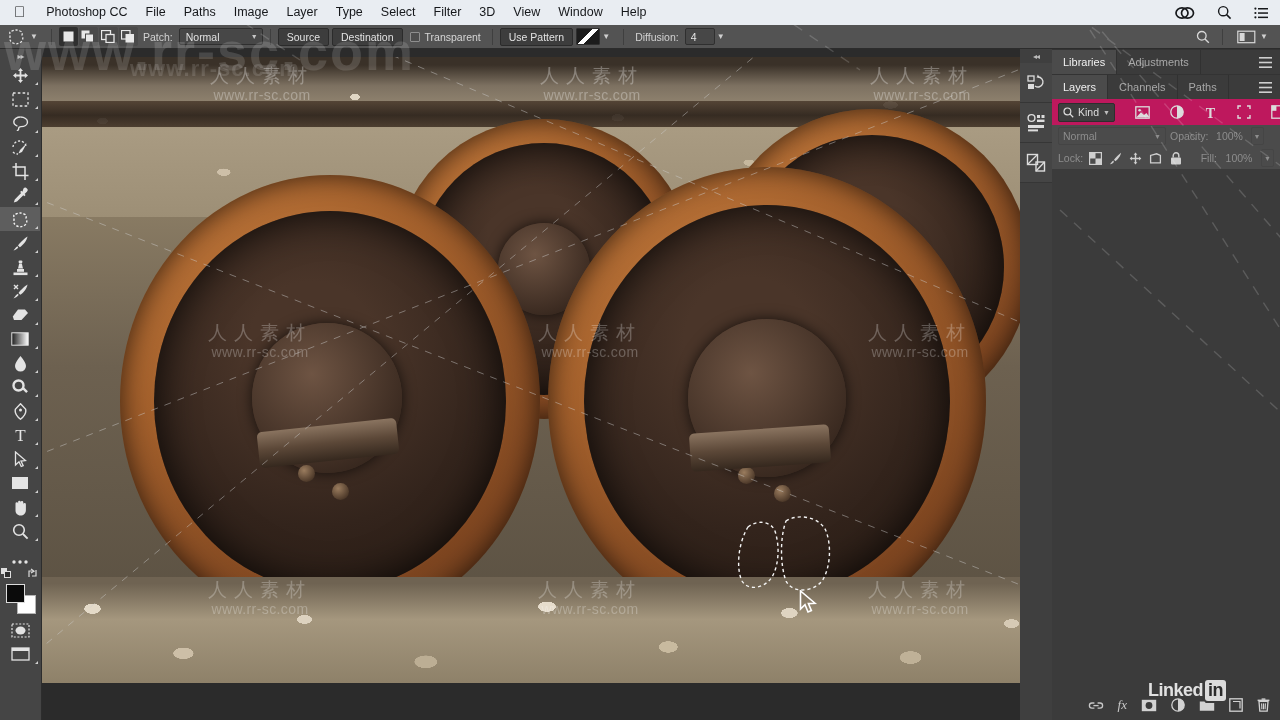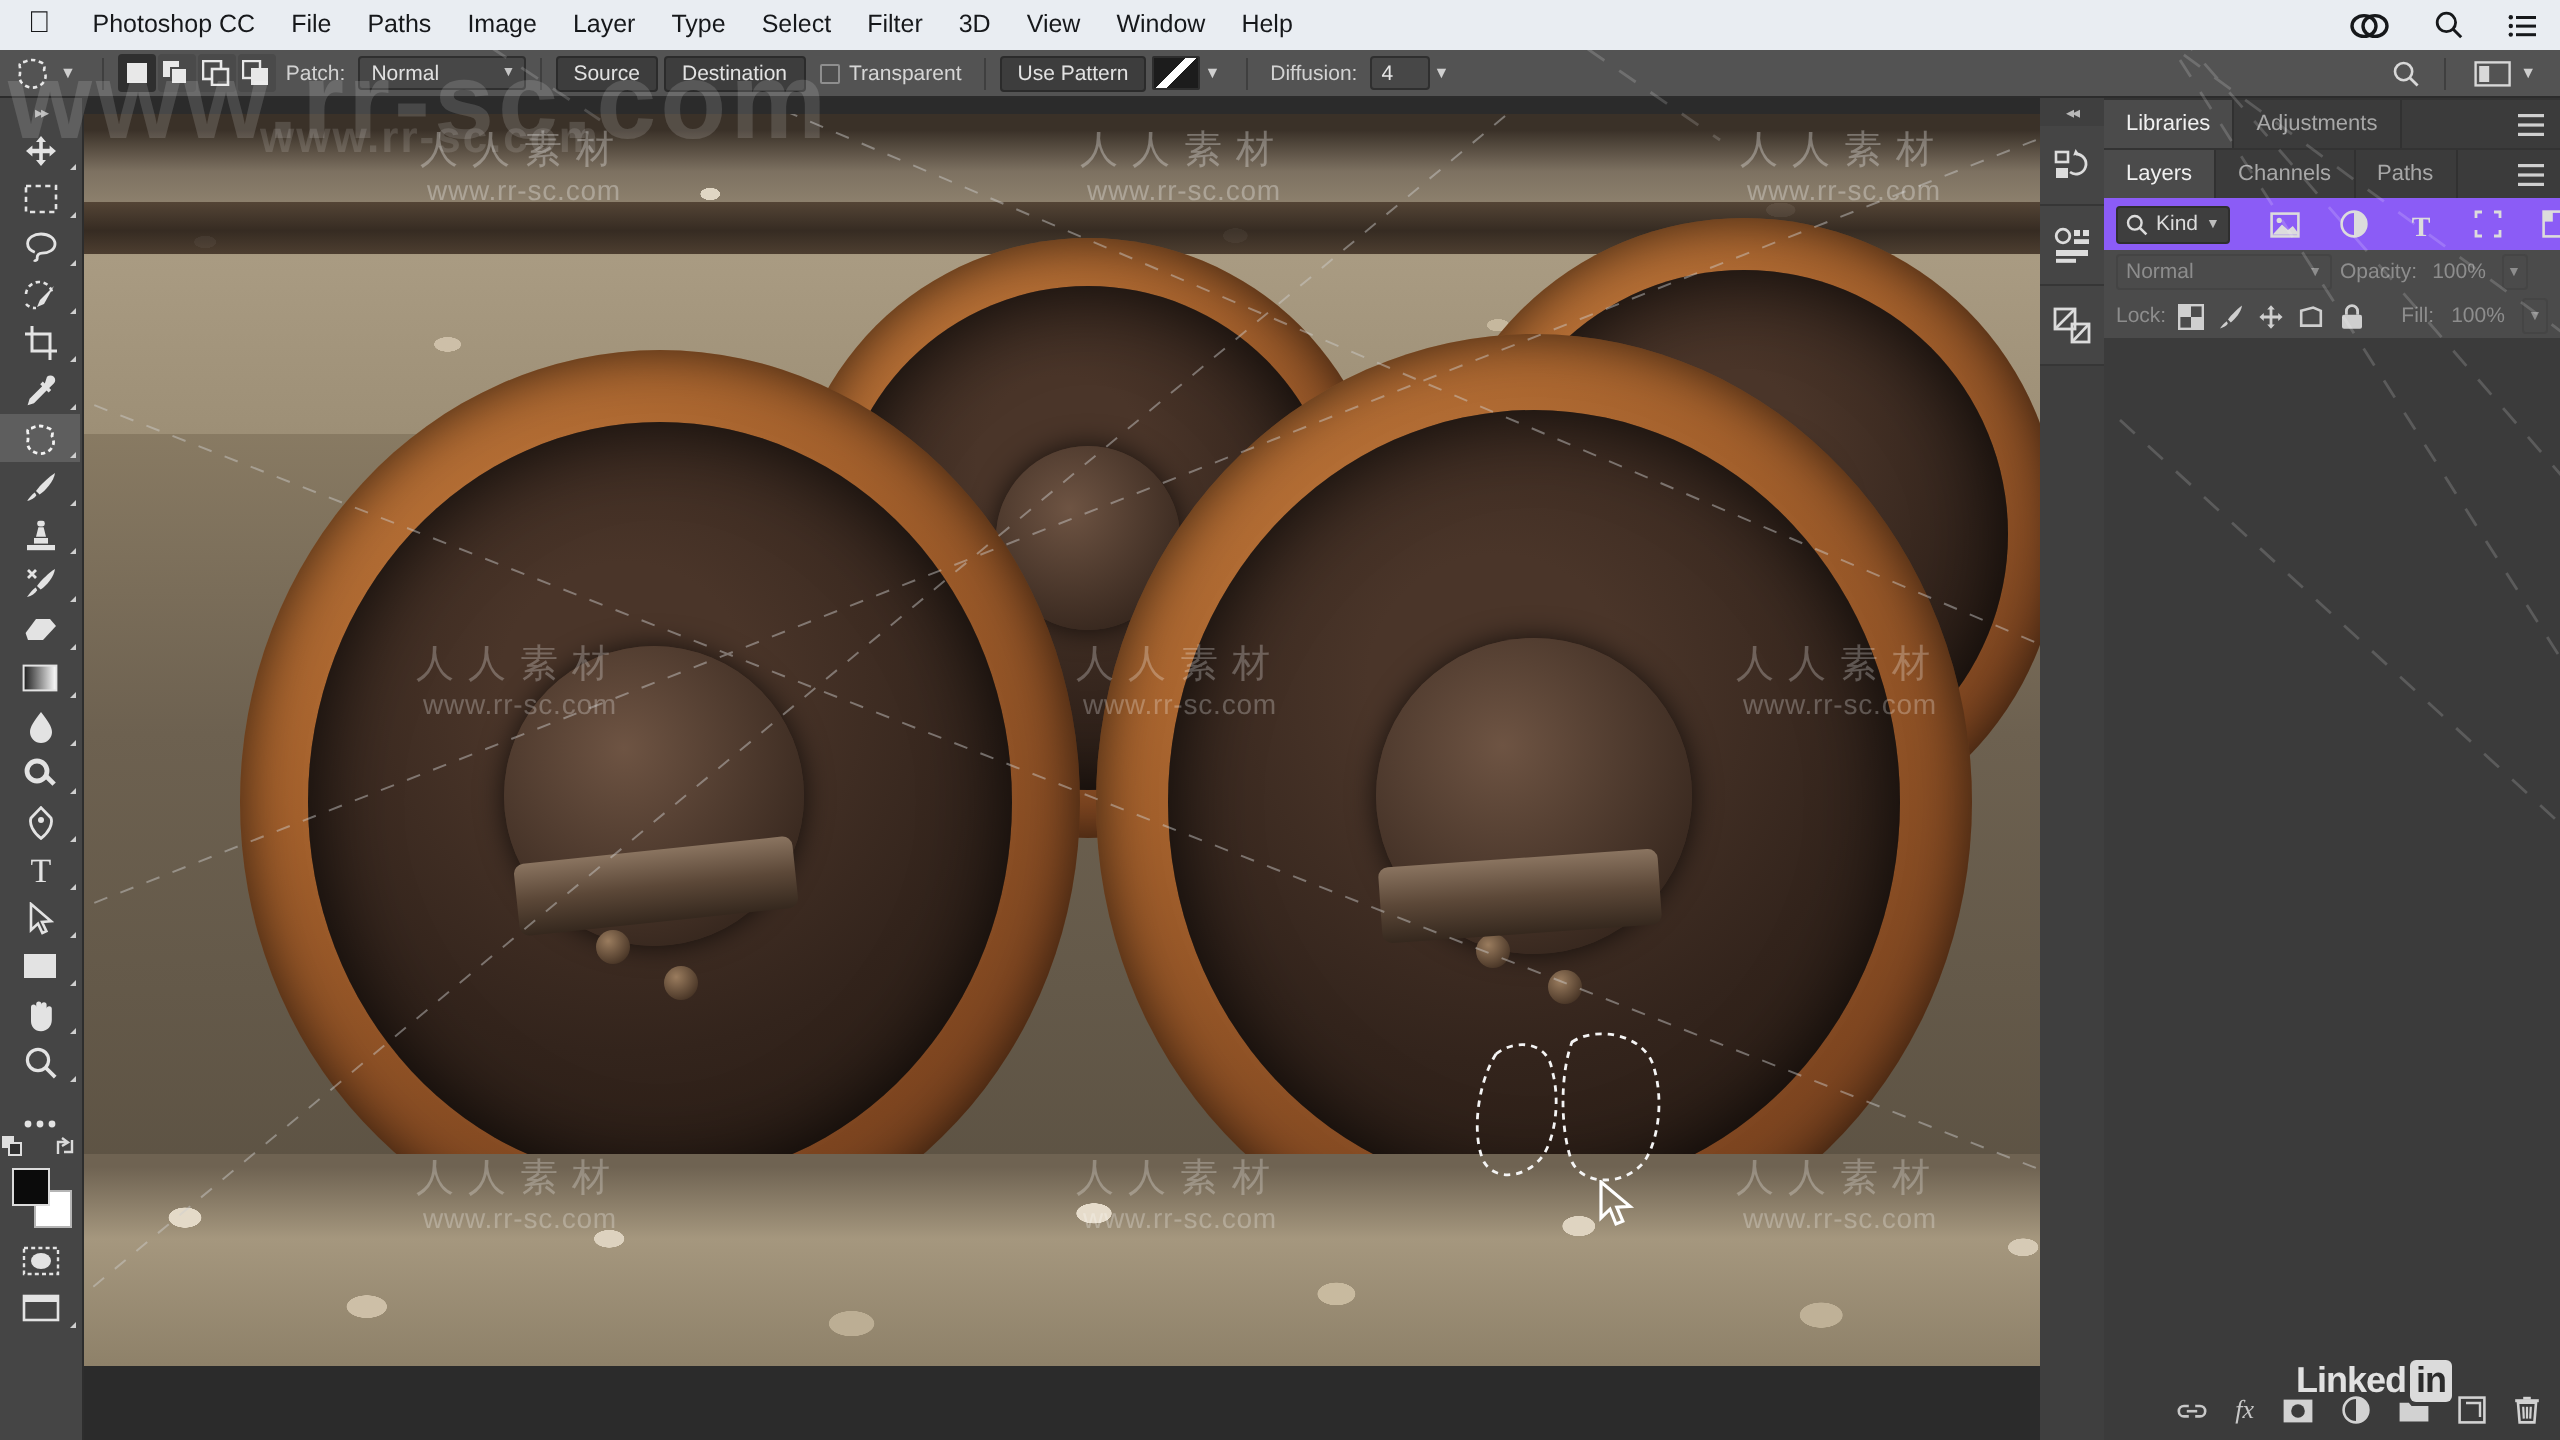--- a/index.html
+++ b/index.html
@@ -243,21 +243,21 @@
     border-right: 1px solid #313131;
   }
   .tabrow .tab.active { background: #4b4b4b; color: #f0f0f0; }
   .tabrow .burger {
     margin-left: auto; display: flex; align-items: center; padding: 0 8px; color: #cfcfcf;
   }
   .panel-body { background: #4b4b4b; }
 
   .filterrow {
     display: flex; align-items: center; height: 26px;
-    padding: 0 6px; background: #8b5cf6; gap: 20px;
+    padding: 0 6px; background: #be185d; gap: 20px;
   }
   .kind-select {
     height: 19px; width: 86px; background: #3e3e3e; border: 1px solid #2e2e2e;
     border-radius: 2px; display: flex; align-items: center; gap: 4px;
     padding: 0 4px; color: #dcdcdc; font-size: 10.5px;
   }
   .kind-select .cv { margin-left: auto; font-size: 7px; color: #bdbdbd; }
   .fic { width: 19px; height: 19px; display: flex; align-items: center; justify-content: center; color: #dcdcdc; }
   .toggle-dot {
     width: 11px; height: 11px; border-radius: 50%;

